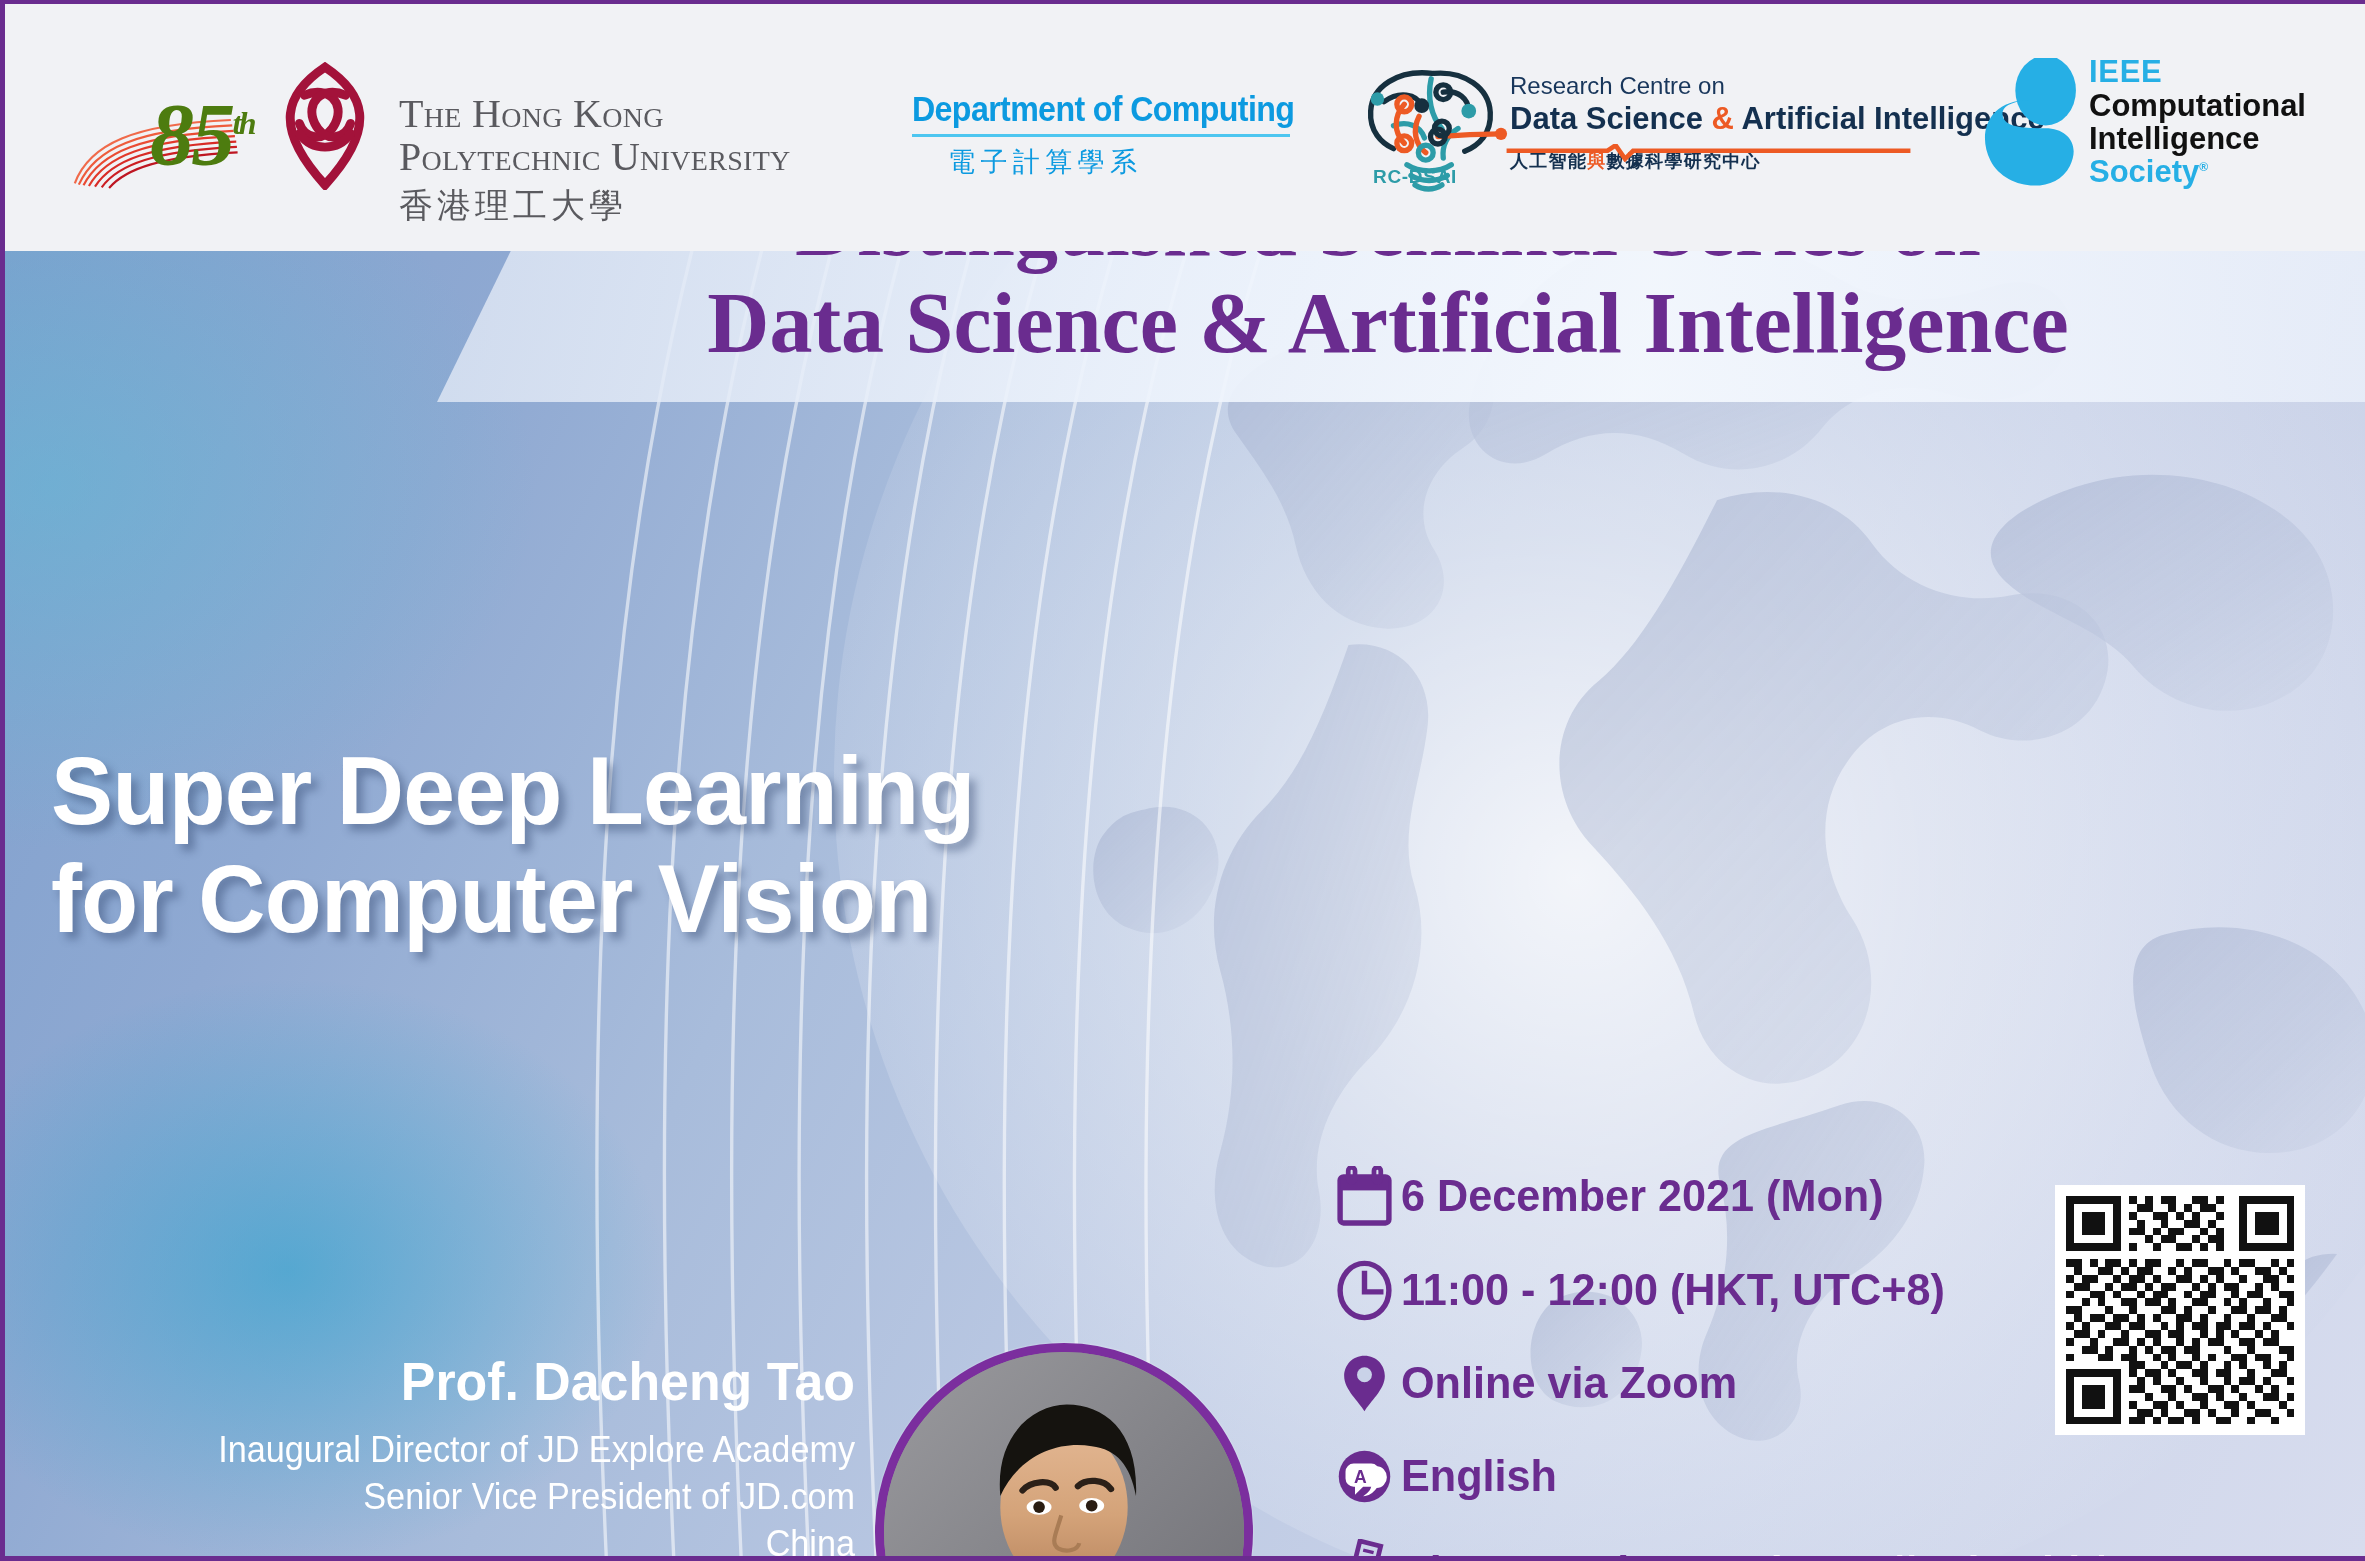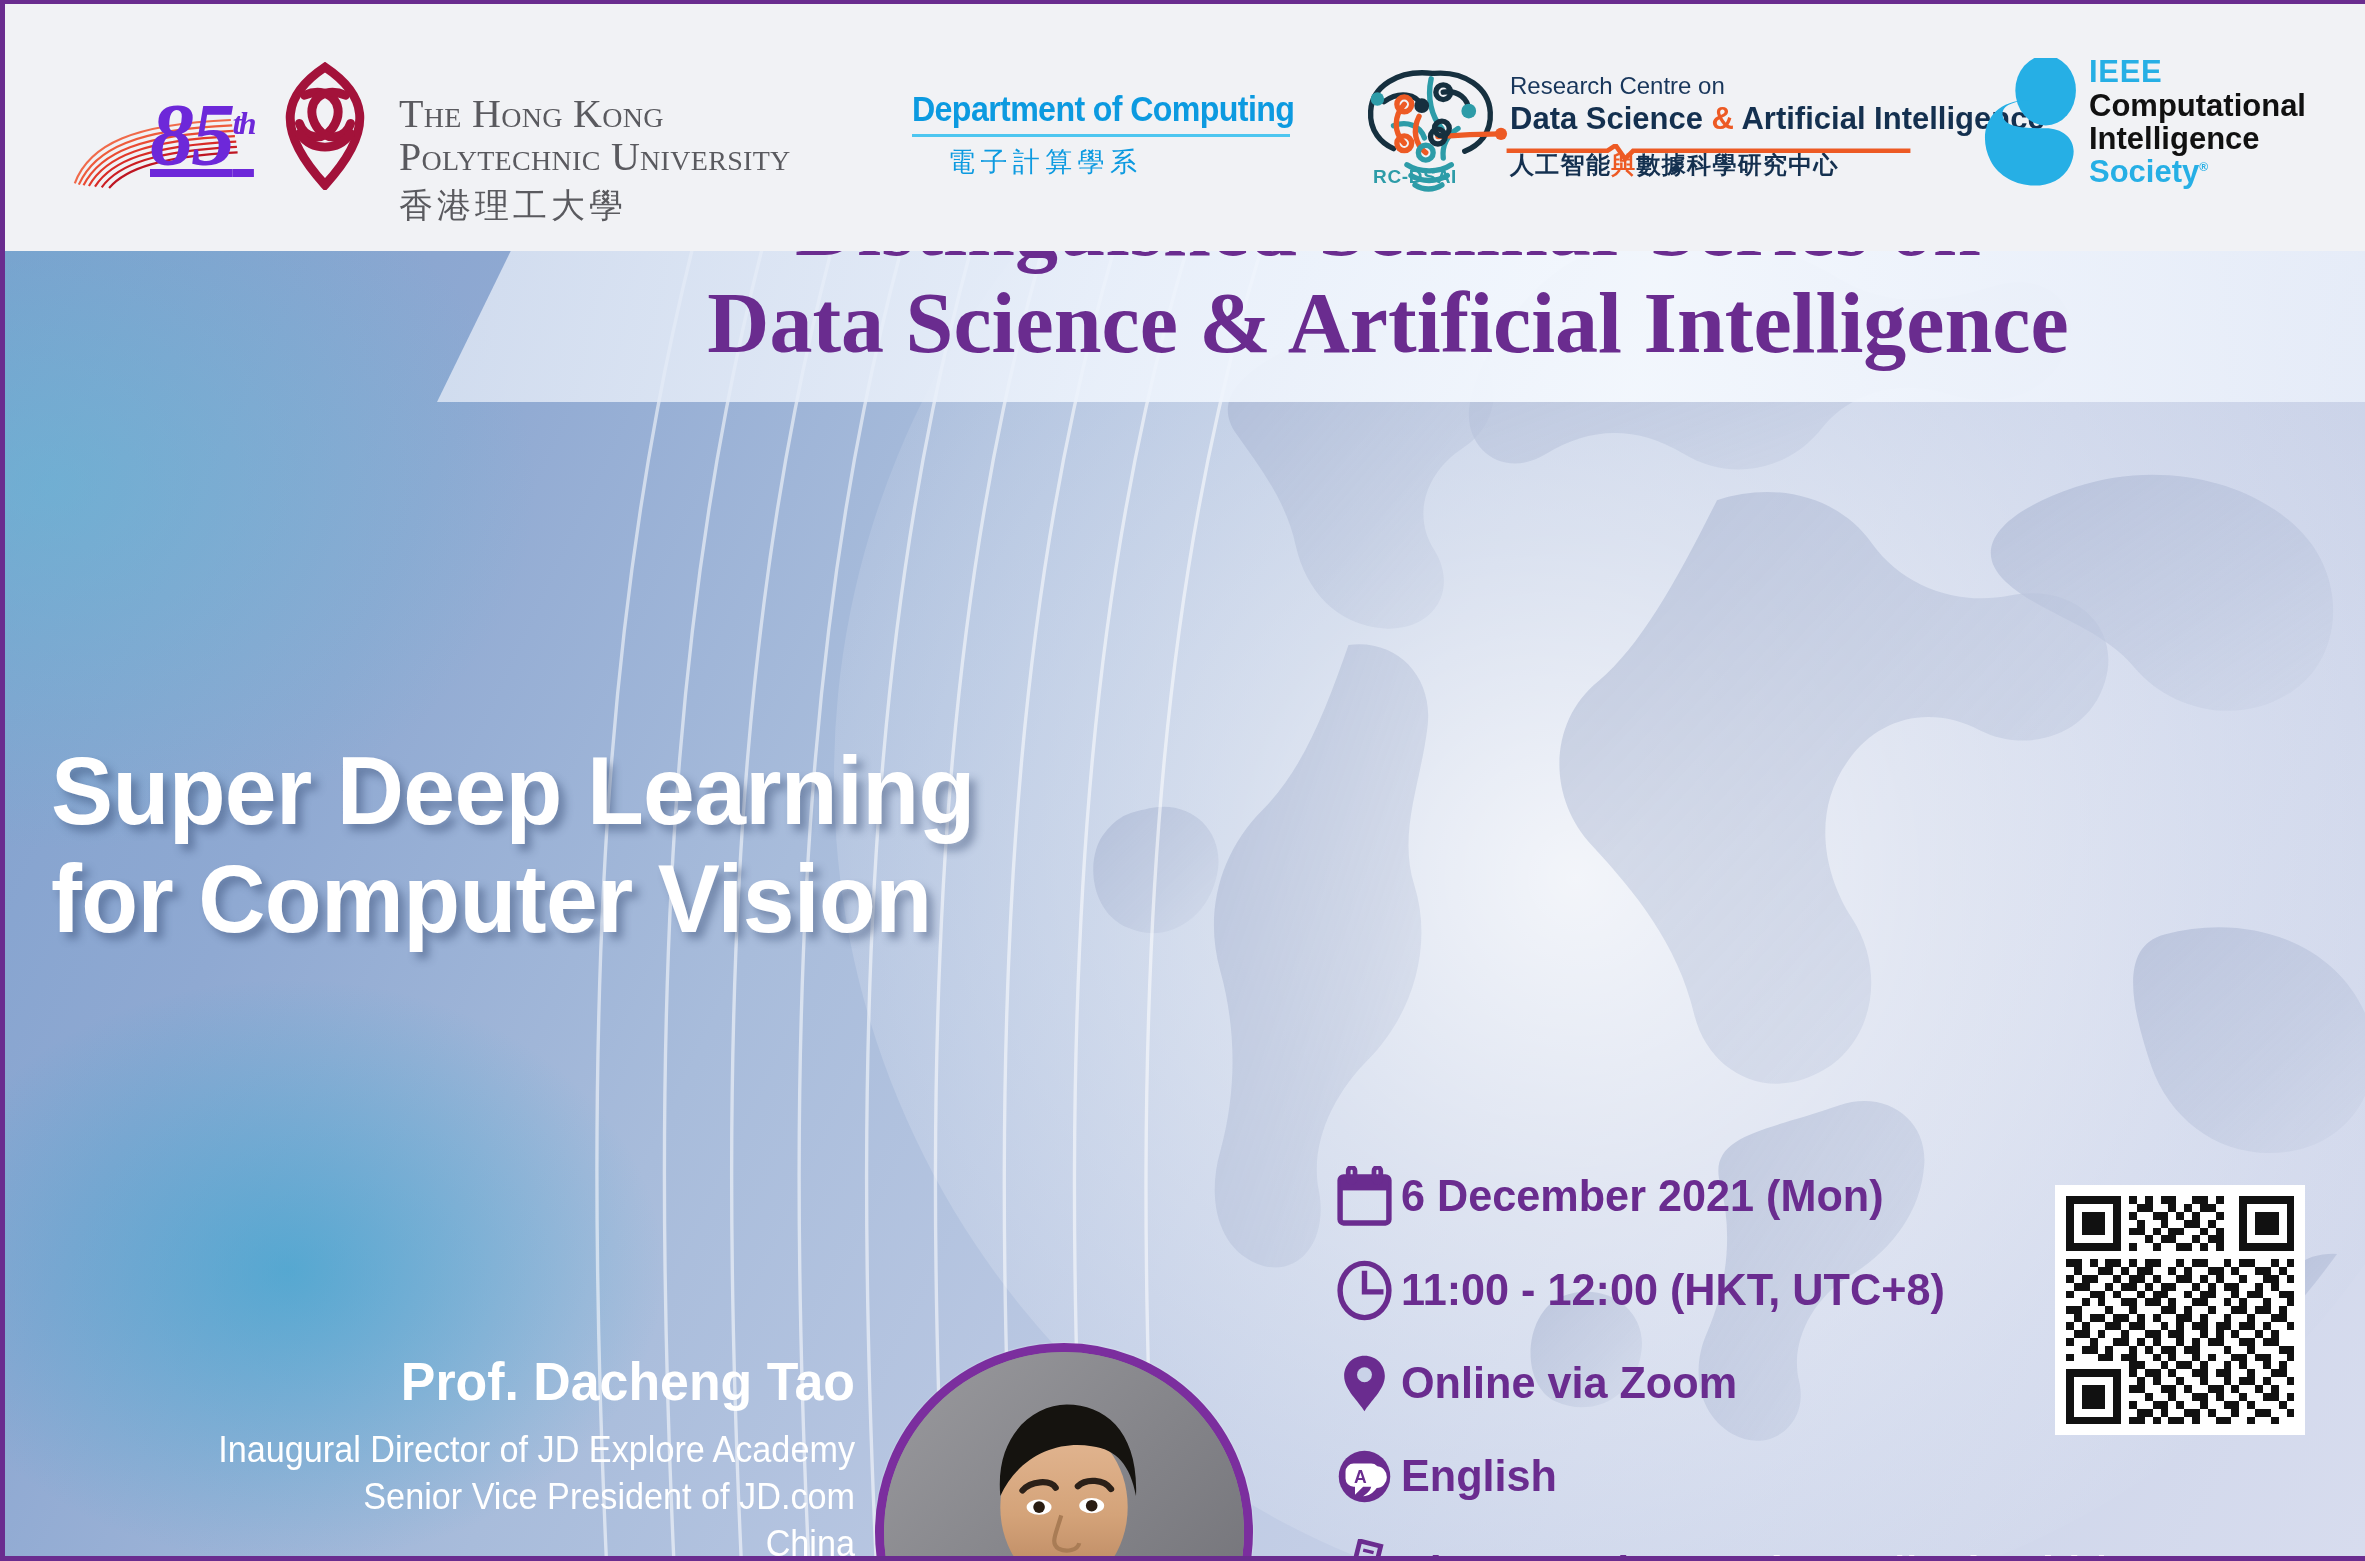--- a/index.html
+++ b/index.html
@@ -28,21 +28,21 @@
     z-index:30;
   }
 
   
   .polyu { position:absolute; left:64px; top:53px; width:762px; height:135px; }
   .polyu .swoosh { position:absolute; left:0; top:59px; width:169px; height:74px; }
   .polyu .eighty5 {
     position:absolute; left:81px; top:27px;
     font-family:"Liberation Serif", serif;
     font-size:88px; font-weight:bold; font-style:italic;
-    color:#6d28d9; letter-spacing:-2.7px;text-decoration:underline;
+    color:#4d7c0f; letter-spacing:-2.7px;
   }
   .polyu .eighty5 sup { font-size:32px; vertical-align:super; }
   .polyu .knot { position:absolute; left:192px; top:5.4px; width:128px; height:128px; }
   .polyu .ptext {
     position:absolute; left:330px; top:12px;
     color:#5a5a5f;
     margin-top:24px;
   }
   .polyu .ptext .l1 {
     font-family:"Liberation Serif", serif;
@@ -69,21 +69,21 @@
   .comp .rule { height:2.7px; background:#4DC6F0; margin:5.4px 0 6.7px 0; width:378px; }
   .comp .cn { font-size:27px; color:#0C9AE0; letter-spacing:5.4px; white-space:nowrap;margin-left:36px; }
 
   
   .dsai { position:absolute; left:1349px; top:60px; width:553px; height:135px; }
   .dsai .brain { position:absolute; left:3.4px; top:0px; width:155px; height:131px; }
   .dsai .dtxt { position:absolute; left:156px; top:8px; }
   .dsai .dtxt .r1 { font-size:24px; color:#18365B; letter-spacing:0px; white-space:nowrap; }
   .dsai .dtxt .r2 { font-size:31px; font-weight:bold; color:#14304F; white-space:nowrap; margin-top:1.3px; }
   .dsai .dtxt .r2 .amp { color:#ED5A24; }
-  .dsai .dtxt .r3 { font-size:24px; font-weight:bold; color:#14304F; letter-spacing:1.3px; white-space:nowrap; margin-top:12px; }
+  .dsai .dtxt .r3 { font-size:18px; font-weight:bold; color:#14304F; letter-spacing:1.3px; white-space:nowrap; margin-top:12px; }
   .dsai .dtxt .r3 .o { color:#ED5A24; }
   .dsai .label { position:absolute; left:19px; top:102px; font-size:19px; font-weight:bold; color:#2D9CA8; letter-spacing:0.7px;text-align:center; }
   .dsai .wave { position:absolute; left:152px; top:80px; width:405px; height:17.5px; }
 
   
   .ieee { position:absolute; left:1976px; top:49px; width:351px; height:145px; }
   .ieee .mark { position:absolute; left:0; top:5.4px; width:101px; height:135px; }
   .ieee .itxt { position:absolute; left:108px; top:1.3px; }
   .ieee .i1 { font-size:31px; font-weight:bold; color:#26AFE5; letter-spacing:0.7px; }
   .ieee .i2 { font-size:31px; font-weight:bold; color:#111; line-height:1.07; margin-top:-1.3px; }

